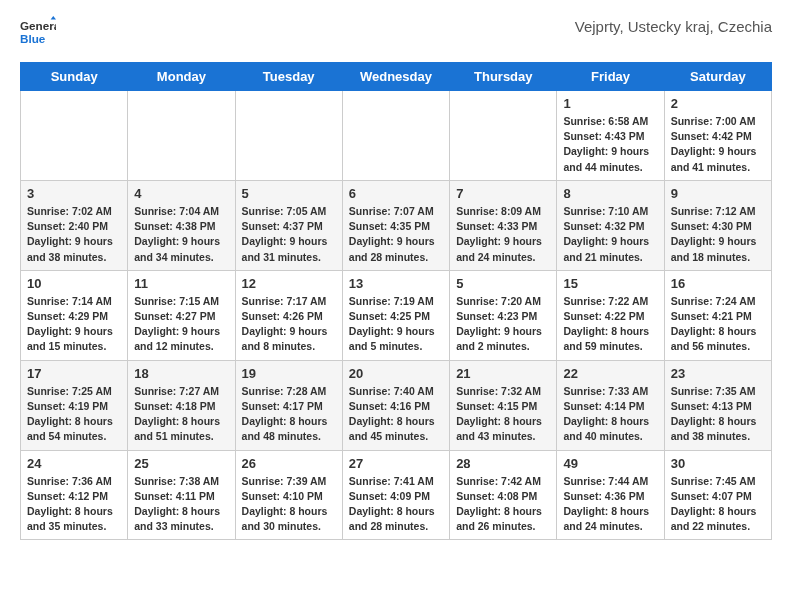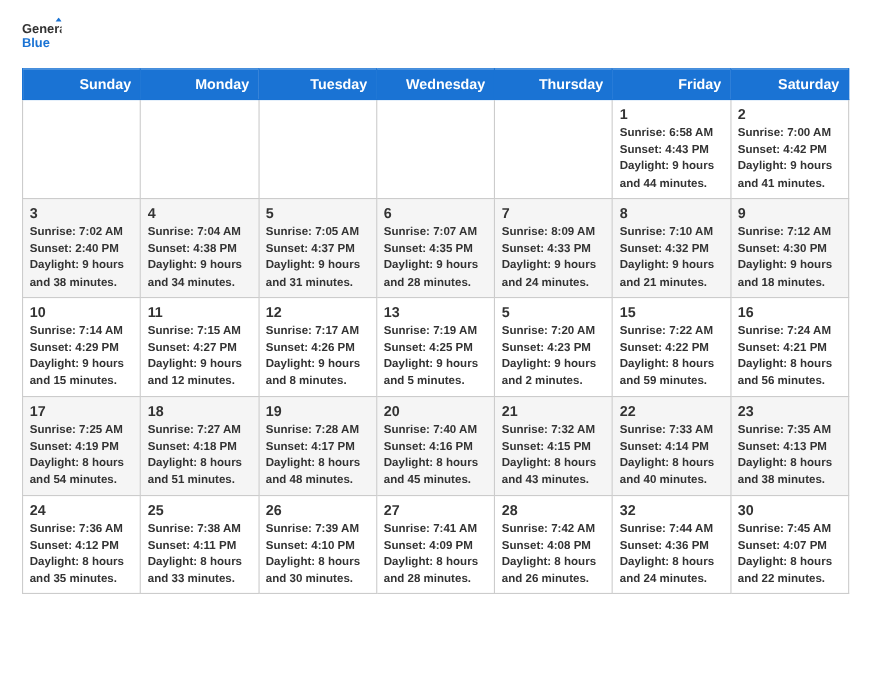--- a/index.html
+++ b/index.html
@@ -6,21 +6,21 @@
     body { font-family: Arial, sans-serif; background: #fff; width: 792px; min-height: 612px; }
     .page { padding: 16px 20px; }
     .header-row { display: flex; align-items: flex-start; justify-content: space-between; margin-bottom: 10px; }
     .logo { display: flex; align-items: center; gap: 4px; }
     .logo-text { display: flex; flex-direction: column; line-height: 1.1; }
     .logo-icon { width: 36px; height: 36px; }
     .title-block { text-align: right; }
     .month-title { font-size: 36px; font-weight: normal; color: #333; }
     .location { font-size: 15px; color: #555; margin-top: 2px; }
     .calendar { width: 100%; border-collapse: collapse; }
-    .calendar th { background: #1a73d4; color: #fff; text-align: right; padding: 6px 8px; font-size: 13px; font-weight: bold; border: 1px solid #1a73d4; }
+    .calendar th { background: #1a73d4; color: #fff; text-align: center; padding: 6px 8px; font-size: 13px; font-weight: bold; border: 1px solid #1a73d4; }
     .calendar td { vertical-align: top; padding: 5px 6px; border: 1px solid #ccc; width: calc(100%/7); min-height: 80px; background: #fff; font-size: 11px; color: #333; }
     .calendar tr:nth-child(even) td { background: #f5f5f5; }
     .day-num { font-size: 13px; font-weight: bold; color: #333; display: block; margin-bottom: 3px; }
     .day-info { font-size: 10.5px; line-height: 1.45; color: #333; font-weight: bold; }
     .empty-cell { background: #fff !important; }
   </style>
 </head>
 <body>
 
 <div class="page">
@@ -28,20 +28,21 @@
     <div class="logo">
       <svg class="logo-icon" viewBox="0 0 40 40" xmlns="http://www.w3.org/2000/svg">
     <text x="0" y="16" font-size="13" font-weight="bold" fill="#333" font-family="Arial">General</text>
     <text x="0" y="30" font-size="13" font-weight="bold" fill="#1a73d4" font-family="Arial">Blue</text>
     <polygon points="34,4 40,4 37,0" fill="#1a73d4"></polygon>
   </svg>
       <div class="logo-text">
       </div>
     </div>
     <div class="title-block">
+      <div class="location">Vejprty, Ustecky kraj, Czechia</div>
     </div>
   </div>
 
   <table class="calendar">
     <thead>
       <tr>
         <th>Sunday</th>
         <th>Monday</th>
         <th>Tuesday</th>
         <th>Wednesday</th>
@@ -227,21 +228,21 @@
 Sunset: 4:09 PM
 Daylight: 8 hours and 28 minutes.</div>
           </td>
           <td>
             <span class="day-num">28</span>
             <div class="day-info">Sunrise: 7:42 AM
 Sunset: 4:08 PM
 Daylight: 8 hours and 26 minutes.</div>
           </td>
           <td>
-            <span class="day-num">32</span>
+            <span class="day-num">49</span>
             <div class="day-info">Sunrise: 7:44 AM
 Sunset: 4:36 PM
 Daylight: 8 hours and 24 minutes.</div>
           </td>
           <td>
             <span class="day-num">30</span>
             <div class="day-info">Sunrise: 7:45 AM
 Sunset: 4:07 PM
 Daylight: 8 hours and 22 minutes.</div>
           </td>

